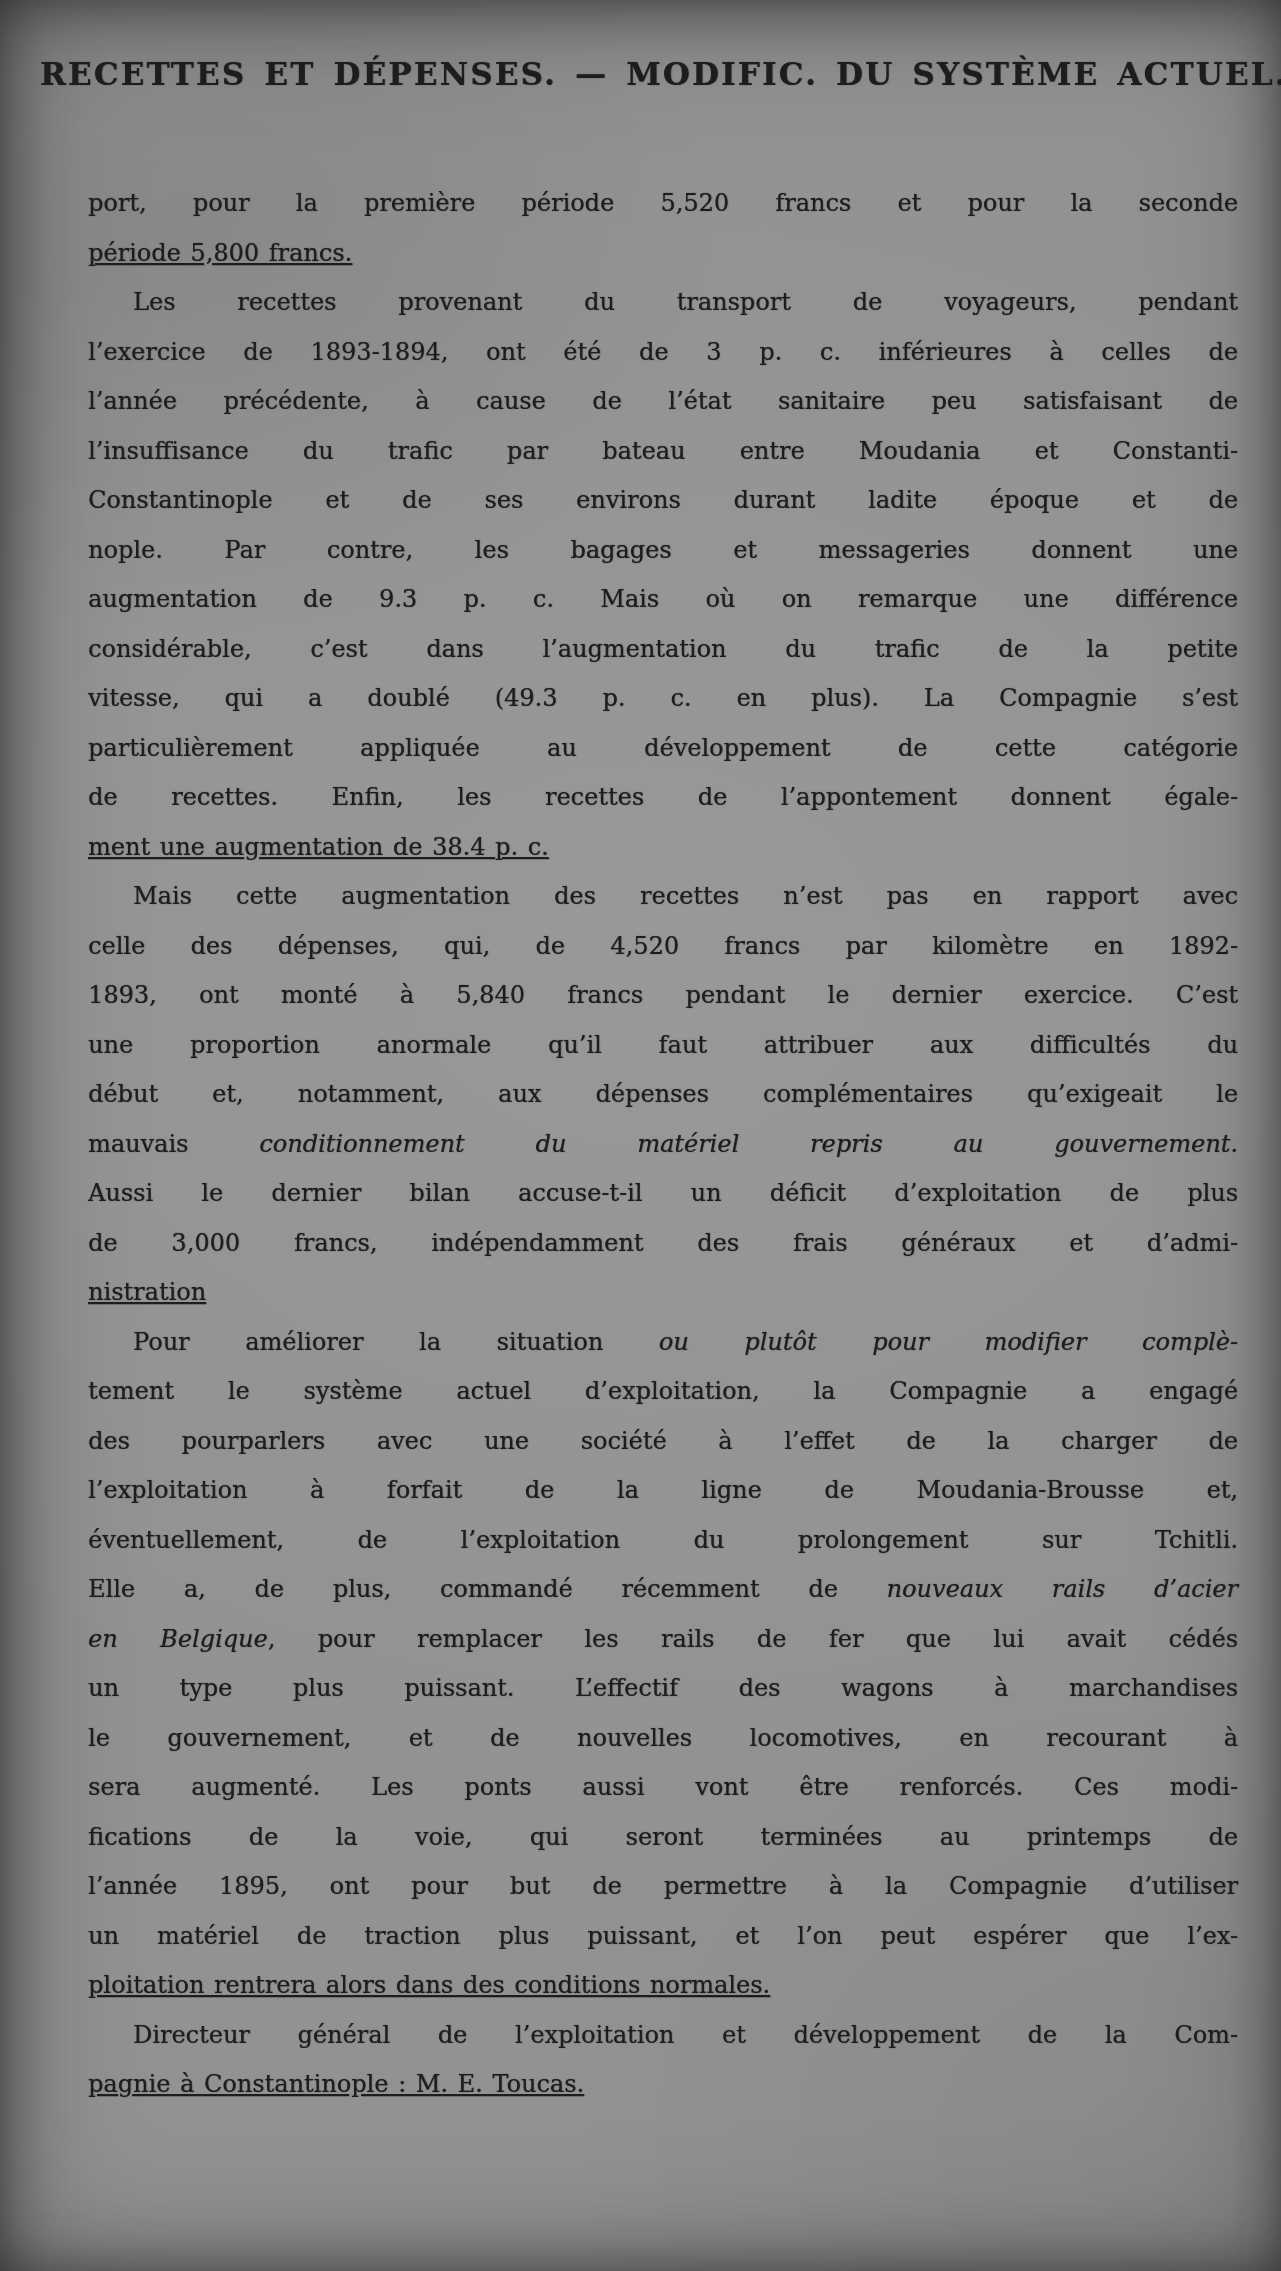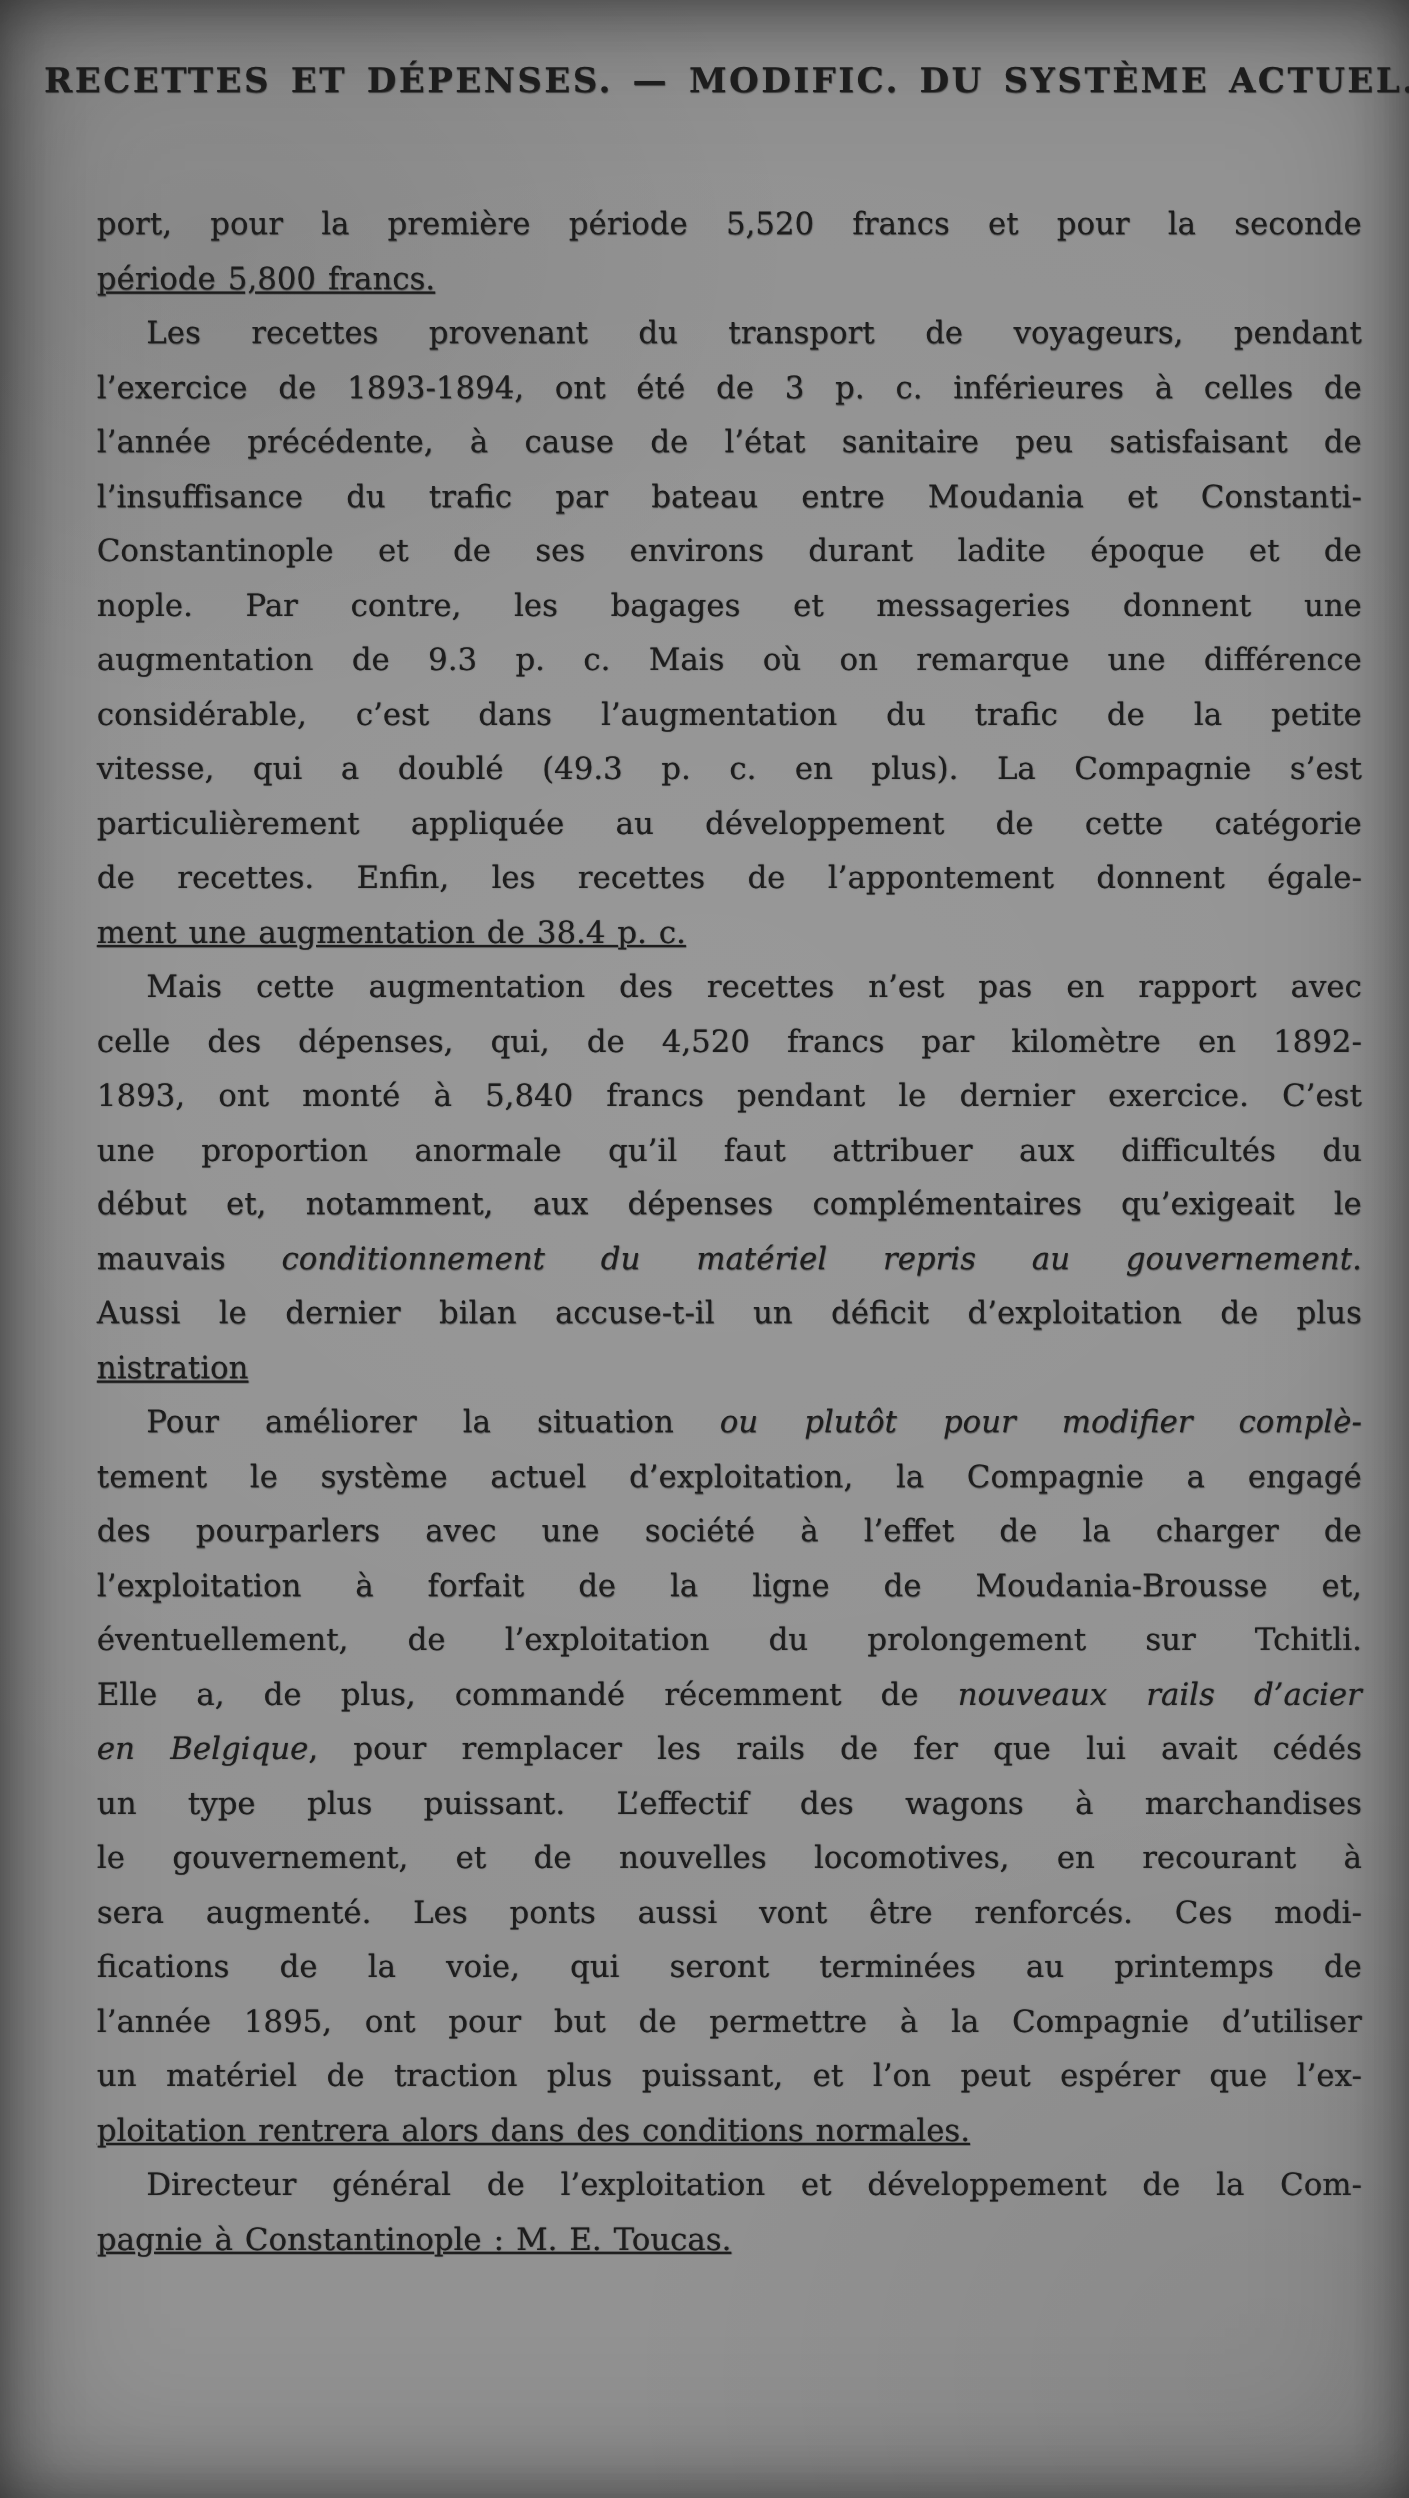--- a/index.html
+++ b/index.html
@@ -40,21 +40,21 @@
     font-weight: bold;
     letter-spacing: 2.2px;
     word-spacing: 5px;
     white-space: nowrap;
   }
   .text-block {
     position: absolute;
     top: 179px;
     left: 88px;
     width: 1150px;
-    font-size: 28px;
+    font-size: 24px;
   }
   .para { margin: 0; }
   .line {
     line-height: 49.5px;
     height: 49.5px;
     text-align: justify;
     text-align-last: justify;
     word-spacing: 2px;
     white-space: normal;
   }
@@ -89,20 +89,21 @@
         <div class="line last"><span>ment une augmentation de 38.4 p. c.</span></div>
       </div>
       <div class="para">
         <div class="line first"><span>Mais cette augmentation des recettes n’est pas en rapport avec</span></div>
         <div class="line"><span>celle des dépenses, qui, de 4,520 francs par kilomètre en 1892-</span></div>
         <div class="line"><span>1893, ont monté à 5,840 francs pendant le dernier exercice. C’est</span></div>
         <div class="line"><span>une proportion anormale qu’il faut attribuer aux difficultés du</span></div>
         <div class="line"><span>début et, notamment, aux dépenses complémentaires qu’exigeait le</span></div>
         <div class="line"><span>mauvais </span><span class="it">conditionnement du matériel repris au gouvernement.</span></div>
         <div class="line"><span>Aussi le dernier bilan accuse-t-il un déficit d’exploitation de plus</span></div>
+        <div class="line"><span>de 3,000 francs, indépendamment des frais généraux et d’admi-</span></div>
         <div class="line last"><span>nistration</span></div>
       </div>
       <div class="para">
         <div class="line first"><span>Pour améliorer la situation </span><span class="it">ou plutôt pour modifier complè-</span></div>
         <div class="line"><span>tement le système actuel d’exploitation, la Compagnie a engagé</span></div>
         <div class="line"><span>des pourparlers avec une société à l’effet de la charger de</span></div>
         <div class="line"><span>l’exploitation à forfait de la ligne de Moudania-Brousse et,</span></div>
         <div class="line"><span>éventuellement, de l’exploitation du prolongement sur Tchitli.</span></div>
         <div class="line"><span>Elle a, de plus, commandé récemment de </span><span class="it">nouveaux rails d’acier</span></div>
         <div class="line"><span class="it">en Belgique</span><span>, pour remplacer les rails de fer que lui avait cédés</span></div>

